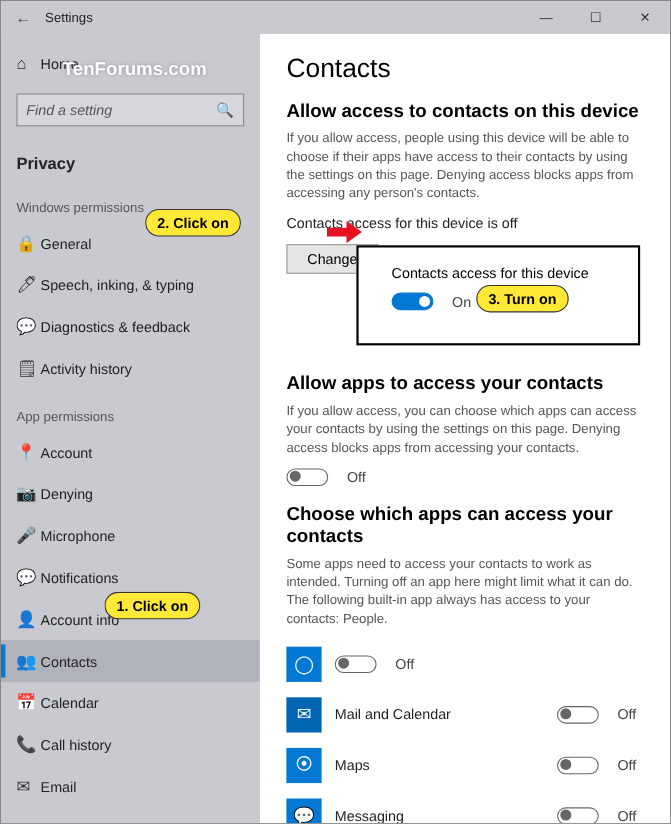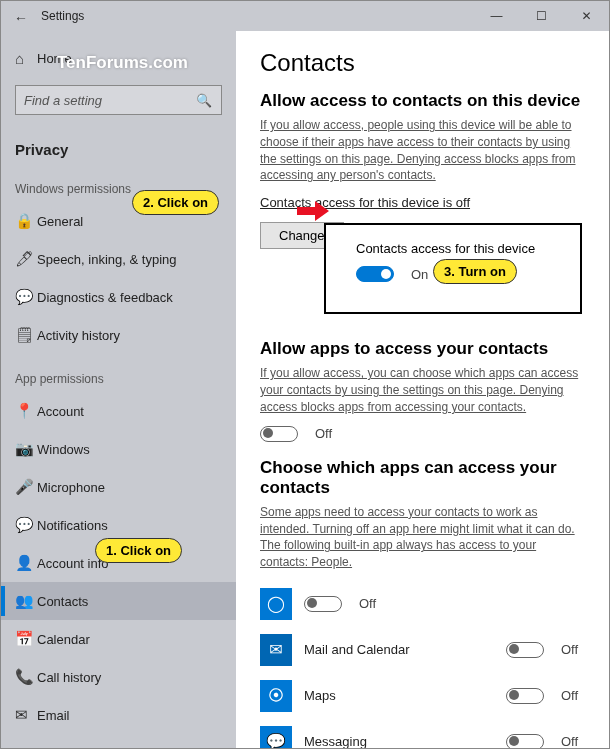--- a/index.html
+++ b/index.html
@@ -15,21 +15,21 @@
     .sidebar-item .icon { width: 22px; font-size: 15px; color: #333; }
     .sidebar-item.selected { background: #b0b3bc; }
     .sidebar-item.selected::before { content: ''; position: absolute; left: 0; top: 4px; bottom: 4px; width: 4px; background: #0078d4; }
     .search-box { margin: 8px 14px; height: 30px; border: 1px solid #888; background: #d6d7dc; display: flex; align-items: center; padding: 0 8px; font-size: 13px; color: #555; }
     .search-box span:first-child { flex: 1; font-style: italic; }
     .section-label { padding: 18px 14px 6px; font-size: 15px; font-weight: 600; color: #222; }
     .subsection-label { padding: 18px 14px 6px; font-size: 12px; color: #555; }
     .main { flex: 1; background: #fff; overflow-y: auto; padding: 18px 24px 18px 24px; position: relative; }
     .main h1 { font-size: 24px; font-weight: 400; margin-bottom: 14px; }
     .main h2 { font-size: 17px; font-weight: 600; margin: 12px 0 6px; }
-    .main p { font-size: 12px; color: #555; line-height: 1.4; margin-bottom: 10px; text-decoration: underline; }
+    .main p { font-size: 12px; color: #555; line-height: 1.4; margin-bottom: 10px; }
     .btn { background: #e5e5e5; border: 1px solid #999; padding: 5px 18px; font-size: 13px; cursor: pointer; }
     .toggle { display: flex; align-items: center; gap: 17px; margin: 8px 0 16px; }
     .toggle .track { width: 38px; height: 16px; border-radius: 9px; border: 1.5px solid #666; position: relative; }
     .toggle .thumb { width: 10px; height: 10px; border-radius: 50%; background: #666; position: absolute; top: 1.5px; left: 2px; }
     .toggle .lbl { font-size: 13px; color: #444; }
     .toggle.on .track { background: #0078d4; border-color: #0078d4; }
     .toggle.on .thumb { background: #fff; left: auto; right: 2px; }
     .app-row { display: flex; align-items: center; height: 46px; }
     .app-row .app-icon { width: 32px; height: 32px; background: #0078d4; margin-right: 12px; display: flex; align-items: center; justify-content: center; color: #fff; font-size: 16px; }
     .app-row .app-name { flex: 1; font-size: 13px; color: #222; }
@@ -87,21 +87,21 @@
         </div>
       </div>
     <div class="subsection-label">App permissions</div>
     <div id="appperms">
         <div class="sidebar-item">
           <span class="icon">📍</span>
           <span>Account</span>
         </div>
         <div class="sidebar-item">
           <span class="icon">📷</span>
-          <span>Windows</span>
+          <span>Denying</span>
         </div>
         <div class="sidebar-item">
           <span class="icon">🎤</span>
           <span>Microphone</span>
         </div>
         <div class="sidebar-item">
           <span class="icon">💬</span>
           <span>Notifications</span>
         </div>
         <div class="sidebar-item">

